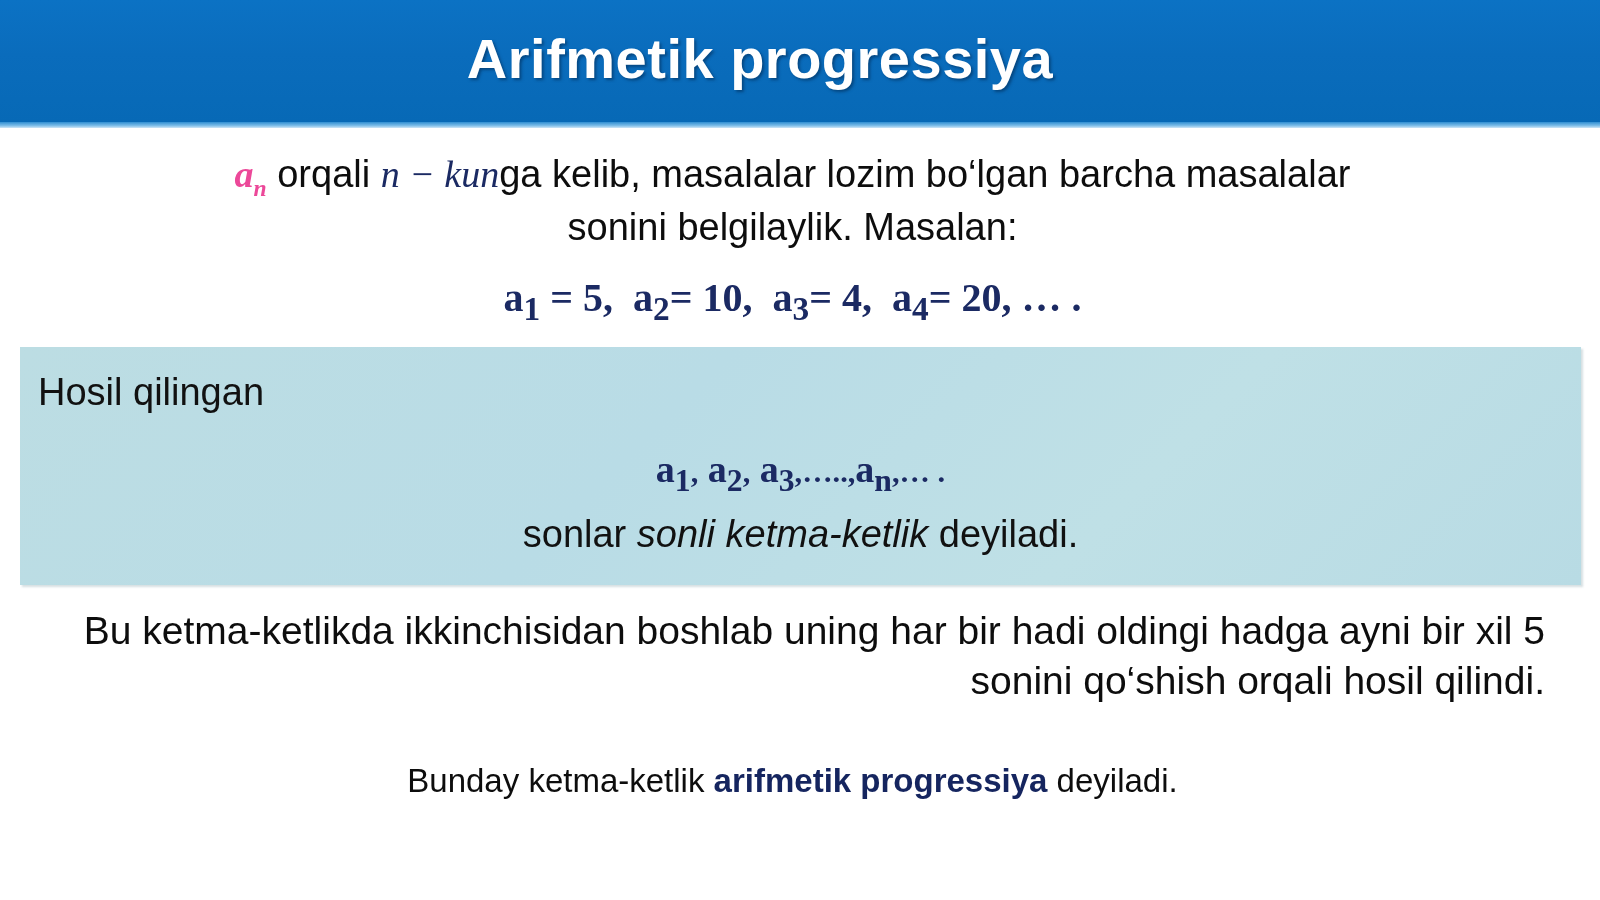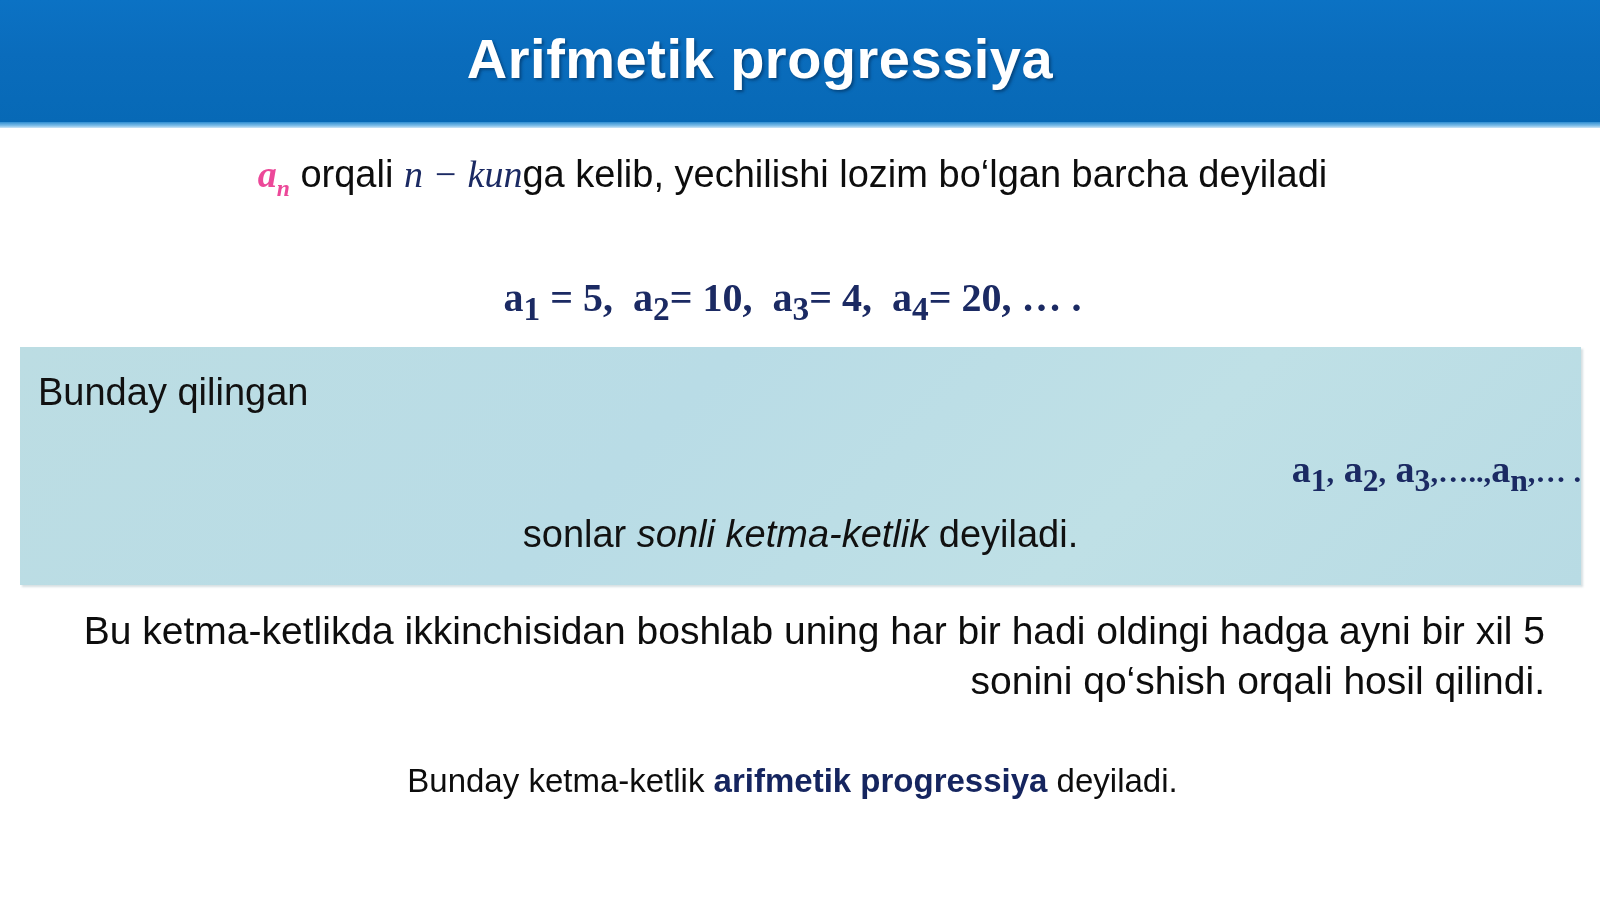--- a/index.html
+++ b/index.html
@@ -121,21 +121,21 @@
     left: 18px;
     top: 24px;
     font-size: 38px;
     color: #111111;
   }
   .hl-seq {
     position: absolute;
     left: 0;
     top: 100px;
     width: 1561px;
-    text-align: right;
+    text-align: center;
     font-size: 38px;
     font-family: "Liberation Serif", serif;
     font-weight: bold;
     color: #1b2a63;
     white-space: nowrap;
   }
   .hl-seq .small { font-size: 0.80em; font-style: normal; font-weight: bold; }
   .hl-caption {
     position: absolute;
     left: 0;
@@ -177,33 +177,34 @@
 
 <div class="slide">
 
   <div class="title-banner"></div>
   <div class="title-underline"></div>
   <div class="title-text">Arifmetik progressiya</div>
 
   <div class="body-area">
 
     <div class="intro-block">
-      <span class="math-b"><span>a</span><sub>n</sub></span><span> orqali </span><span class="math">n − kun</span><span>ga kelib, yechilishi lozim bo‘lgan barcha deyiladi</span>
+      <span class="math-b"><span>a</span><sub>n</sub></span><span> orqali </span><span class="math">n − kun</span><span>ga kelib, masalalar lozim bo‘lgan barcha masalalar</span>
+      <span class="intro-line2">sonini belgilaylik. Masalan:</span>
     </div>
 
     <div class="seq-line">
       <span><span>a</span><sub>1</sub> <span class="up">=</span> <span class="up">5</span><span class="up">,</span></span>&nbsp;
       <span><span>a</span><sub>2</sub><span class="up">=</span> <span class="up">10</span><span class="up">,</span></span>&nbsp;
       <span><span>a</span><sub>3</sub><span class="up">=</span> <span class="up">4</span><span class="up">,</span></span>&nbsp;
       <span><span>a</span><sub>4</sub><span class="up">=</span> <span class="up">20</span><span class="up">,</span></span>
       <span class="up">… .</span>
     </div>
 
     <div class="hl-box">
-      <div class="hl-heading">Bunday qilingan</div>
+      <div class="hl-heading">Hosil qilingan</div>
 
       <div class="hl-seq">
         <span>a</span><sub>1</sub><span class="small">,</span>
         <span>a</span><sub>2</sub><span class="small">,</span>
         <span>a</span><sub>3</sub><span class="small">,…..,</span><span>a</span><sub>n</sub><span class="small">,… .</span>
       </div>
 
       <div class="hl-caption">
         <span>sonlar </span><i>sonli ketma-ketlik</i><span> deyiladi.</span>
       </div>

